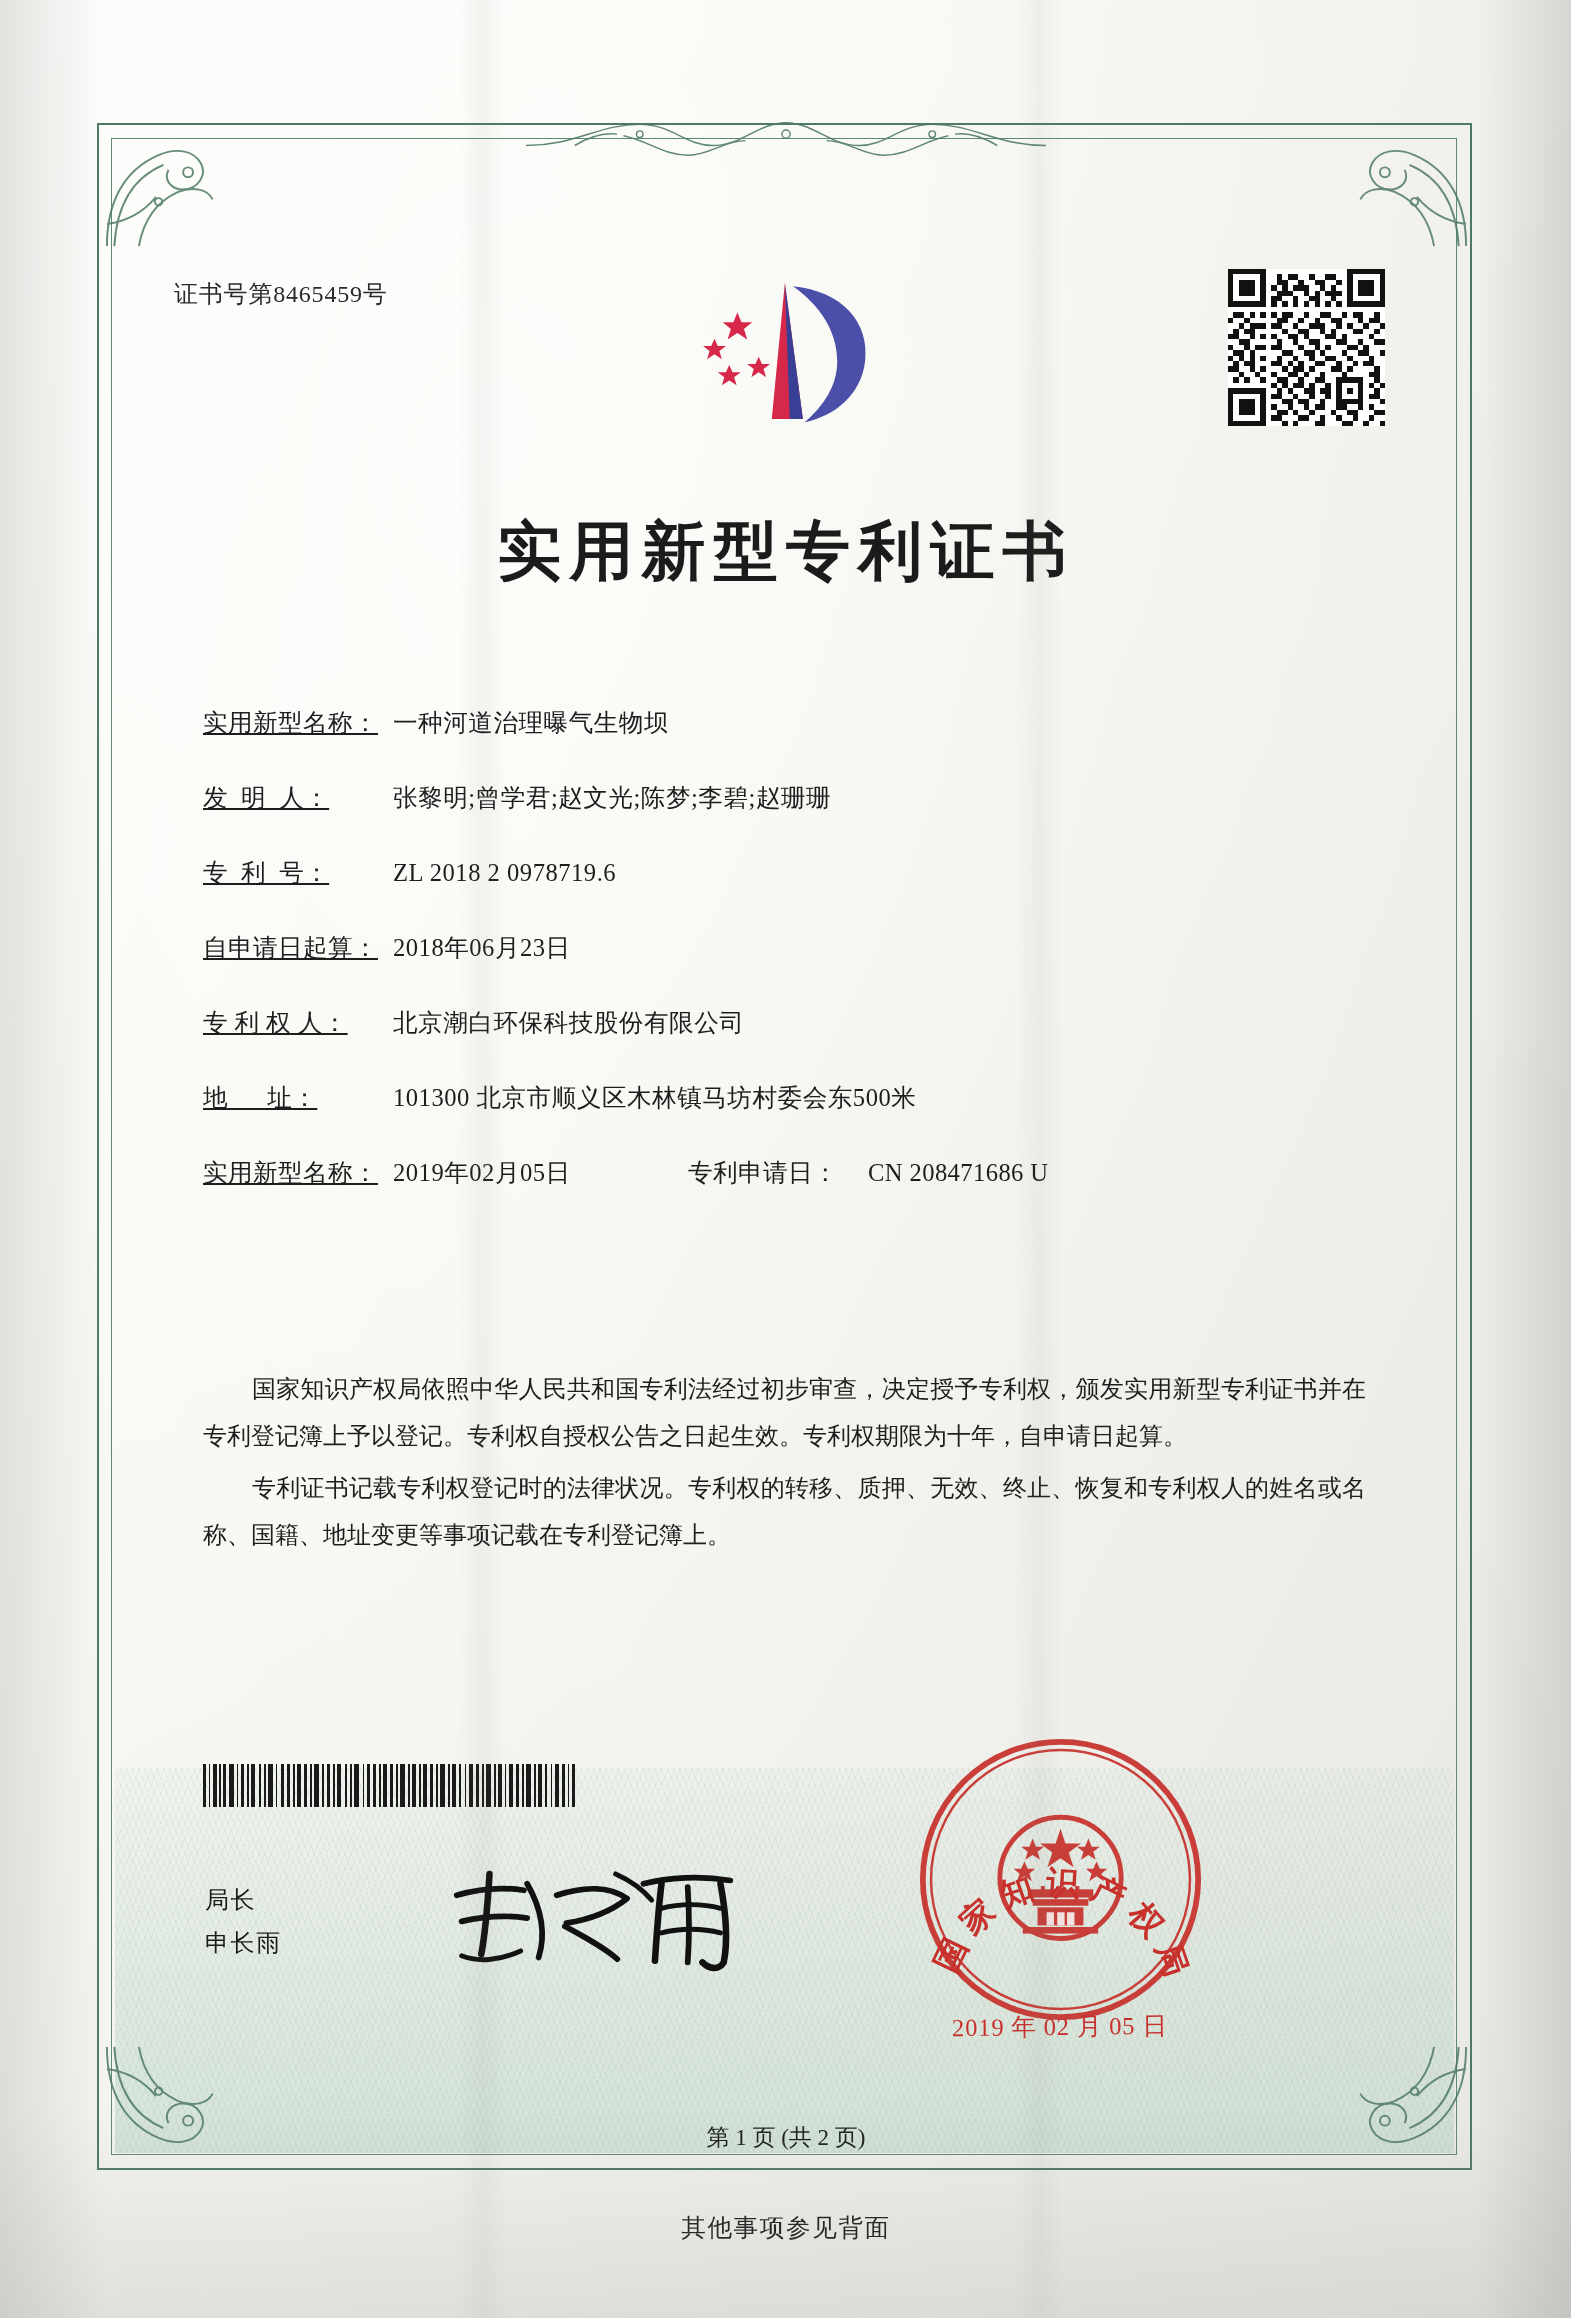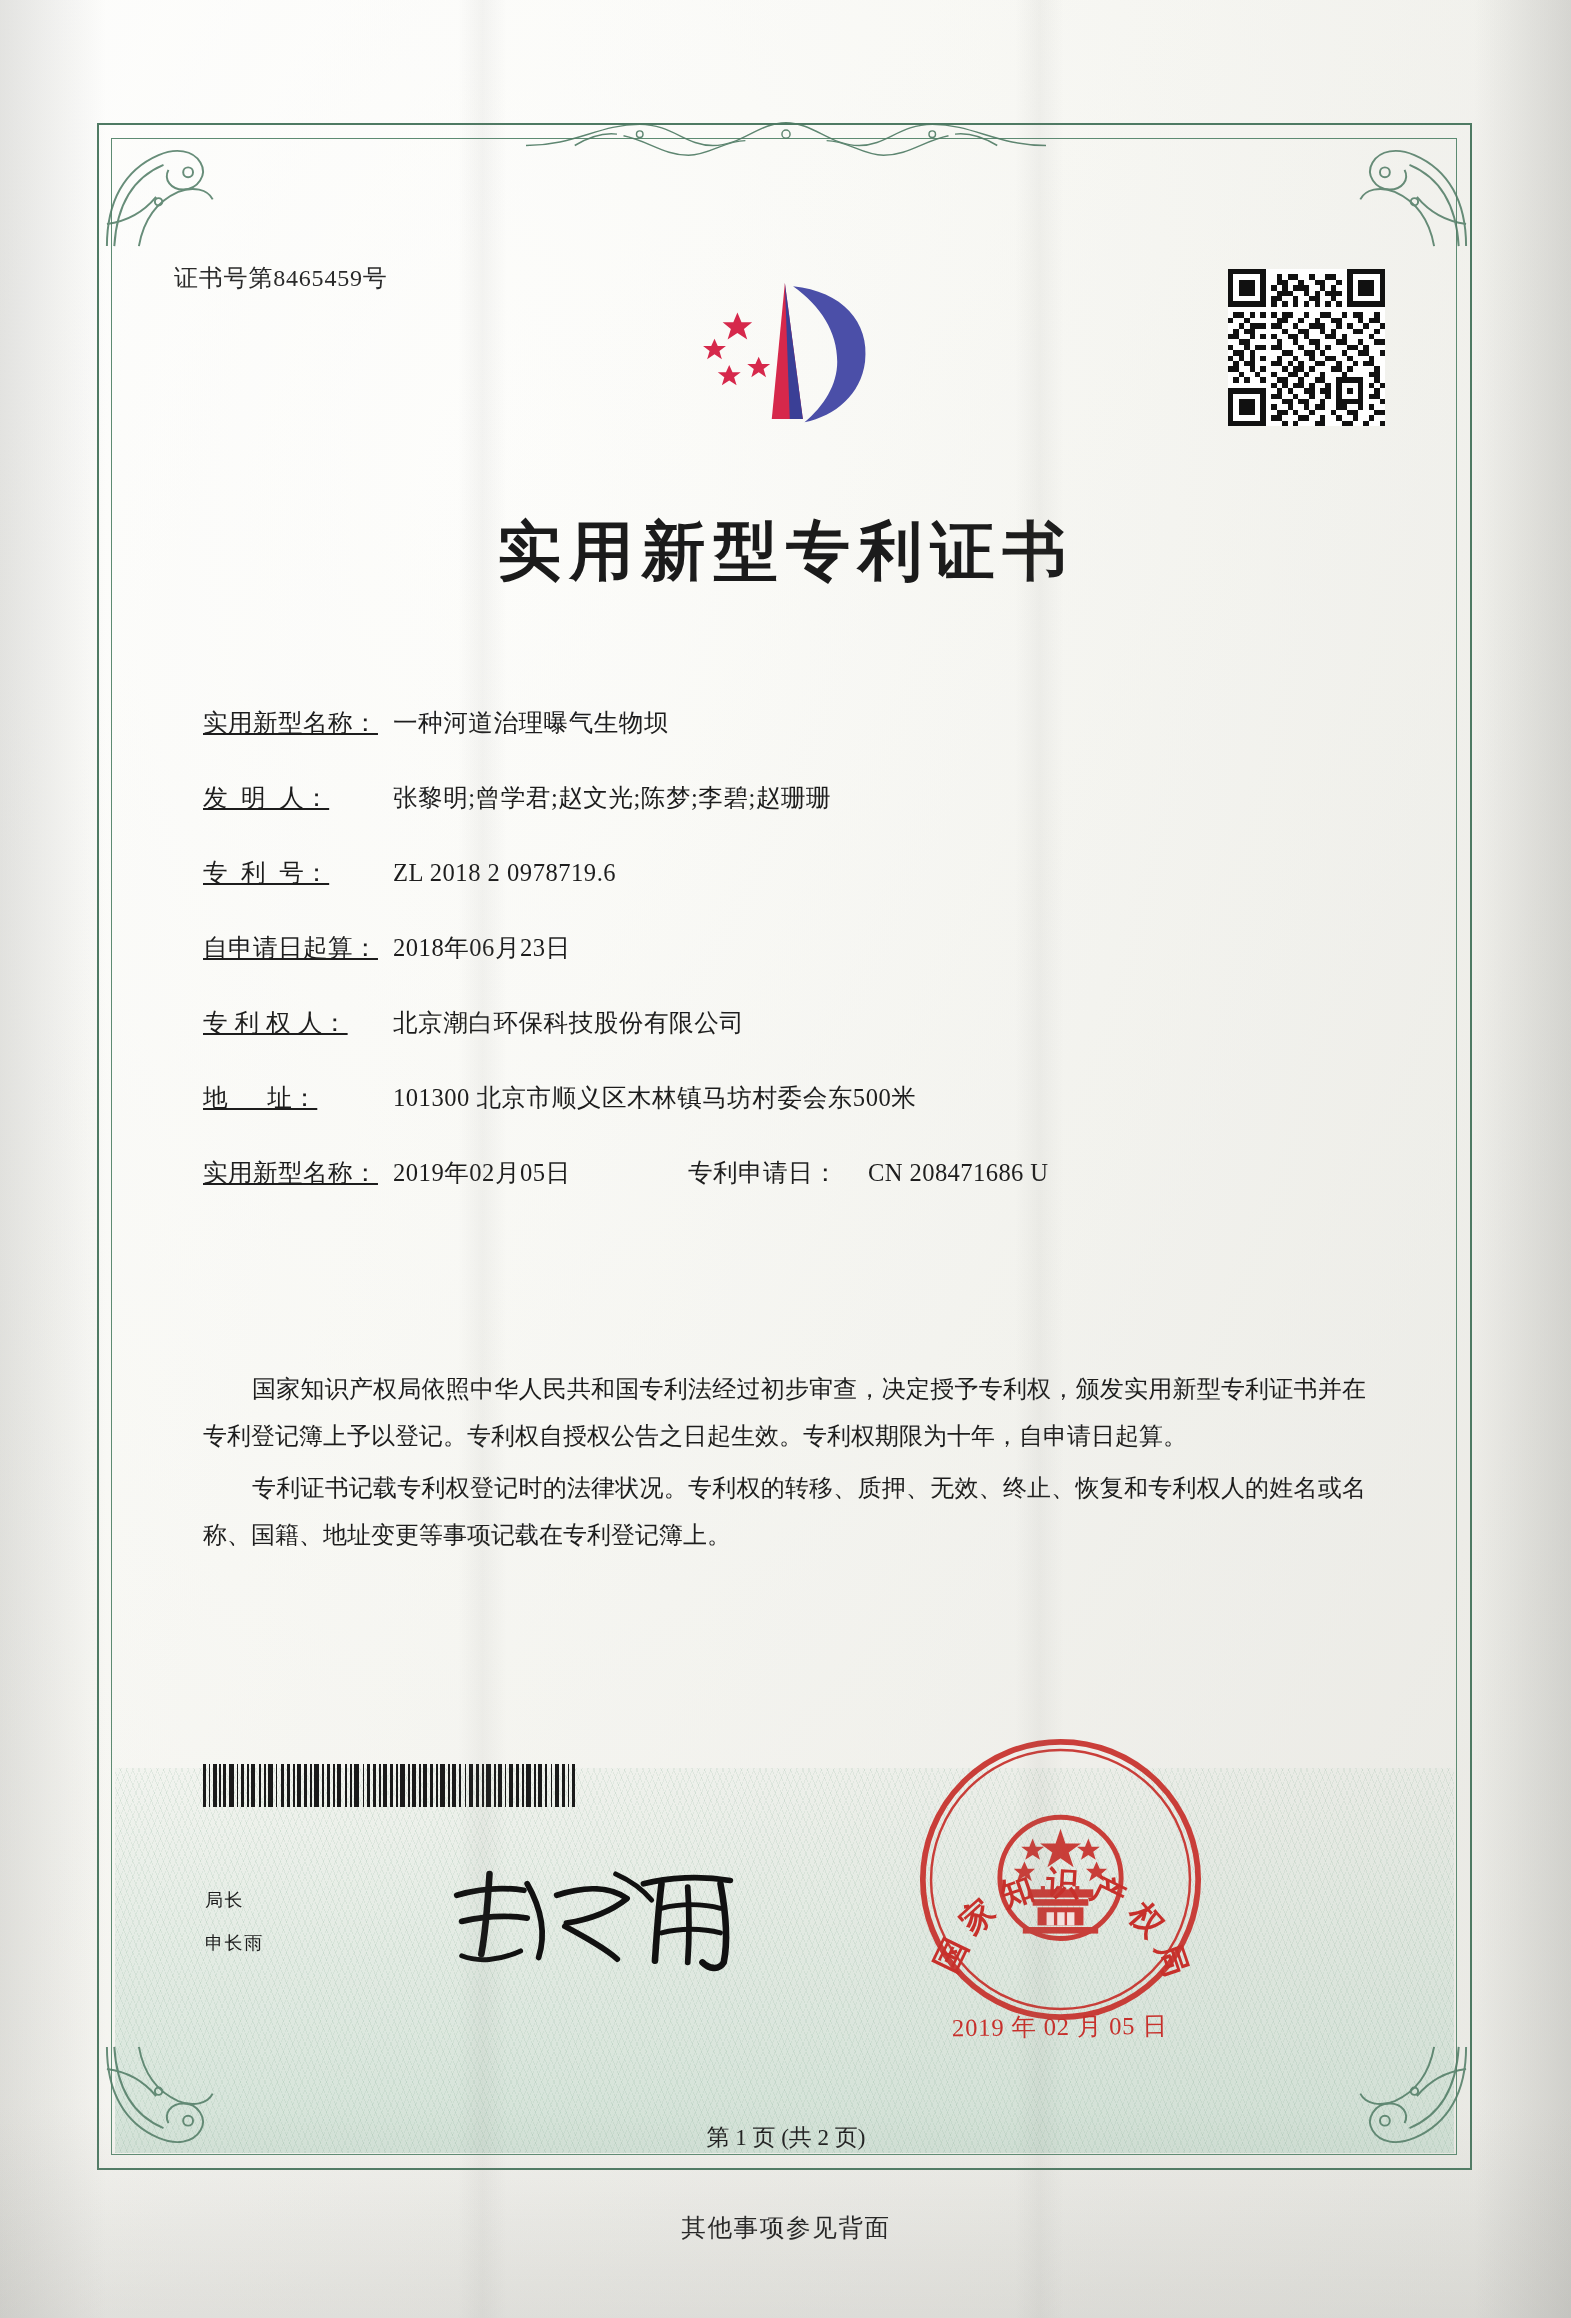--- a/index.html
+++ b/index.html
@@ -106,21 +106,21 @@
       repeating-linear-gradient(68deg, rgba(110,158,130,0.13) 0px, rgba(110,158,130,0.13) 0.8px, rgba(255,255,255,0) 0.8px, rgba(255,255,255,0) 5.7px),
       repeating-linear-gradient(-68deg, rgba(110,158,130,0.11) 0px, rgba(110,158,130,0.11) 0.8px, rgba(255,255,255,0) 0.8px, rgba(255,255,255,0) 5.7px),
       linear-gradient(to bottom, rgba(206,226,214,0.10), rgba(186,214,198,0.55));
     pointer-events: none;
   }
 
   
   .cert-no {
     position: absolute;
     left: 174px;
-    top: 262px;
+    top: 278px;
     font-size: 24px;
     letter-spacing: 0.8px;
     color: #2a2a2a;
     text-align: right;
   }
 
   .emblem {
     position: absolute;
     left: 680px;
     top: 270px;
@@ -204,21 +204,21 @@
     width: 409px;
     height: 43px;
   }
   .barcode svg { width: 100%; height: 100%; display: block; }
 
   
   .sig-label {
     position: absolute;
     left: 205px;
     top: 1879px;
-    font-size: 18px;
+    font-size: 24px;
     line-height: 43px;
     color: #1b1b1b;
     letter-spacing: 1.6px;
   }
   .signature {
     position: absolute;
     left: 442px;
     top: 1859px;
     width: 344px;
     height: 115px;

